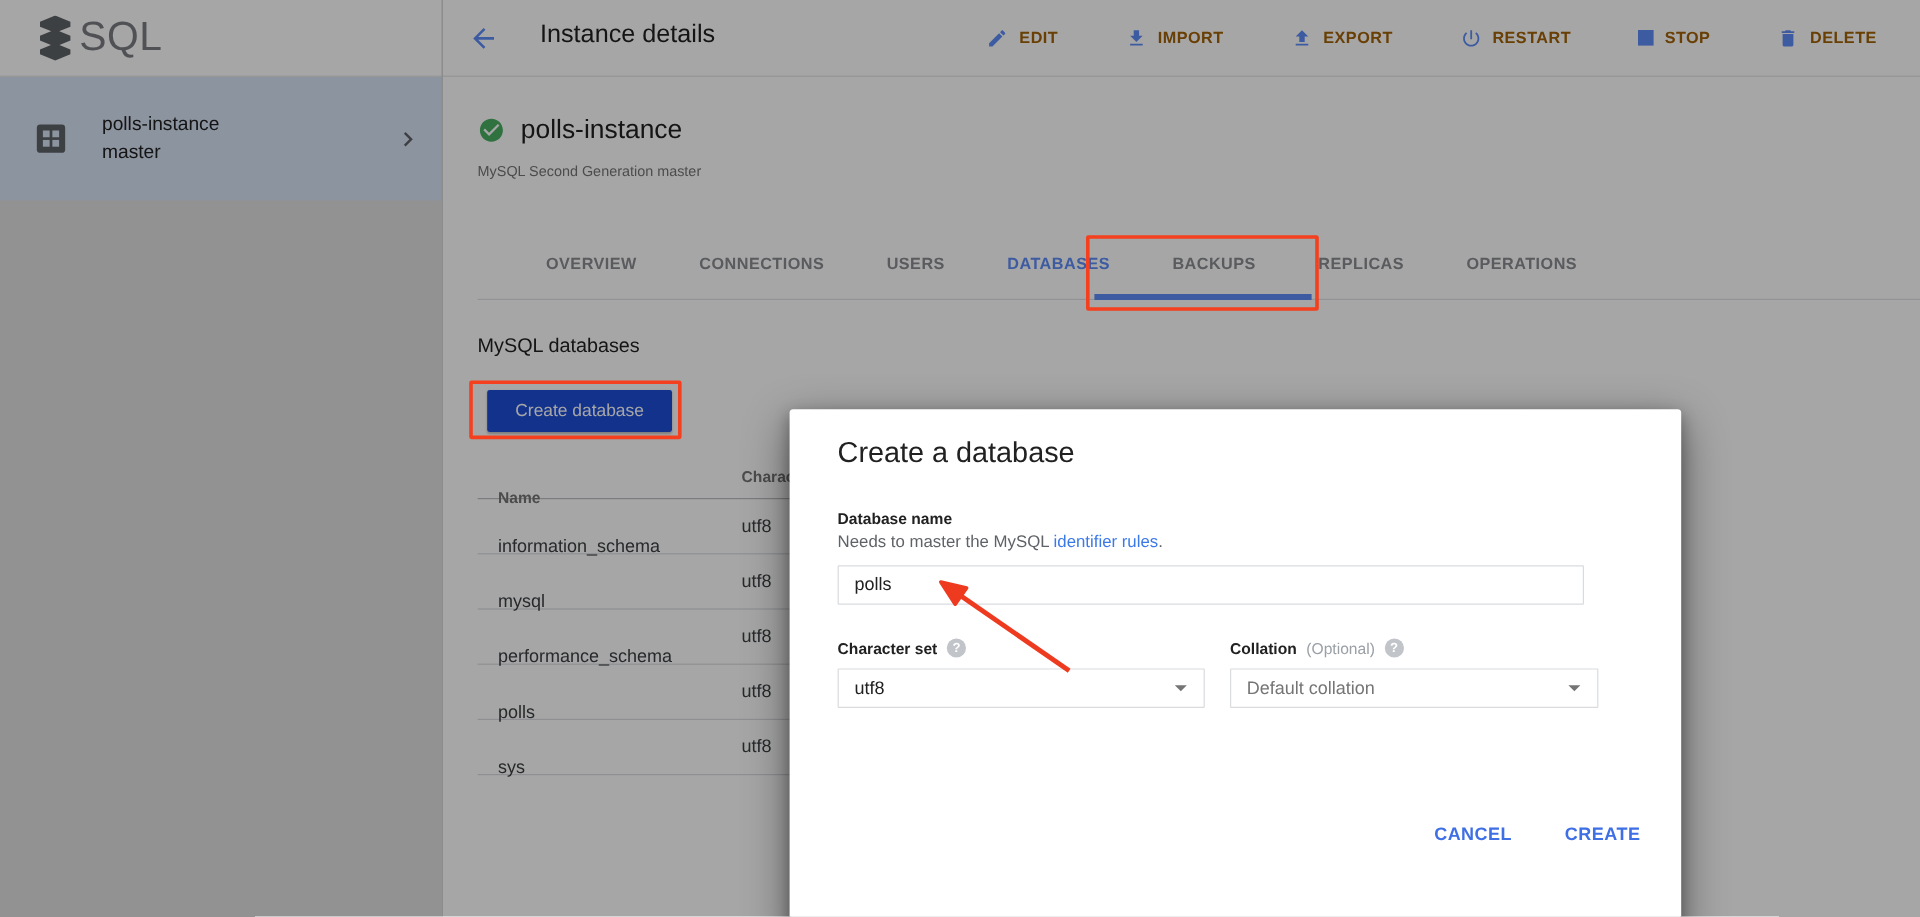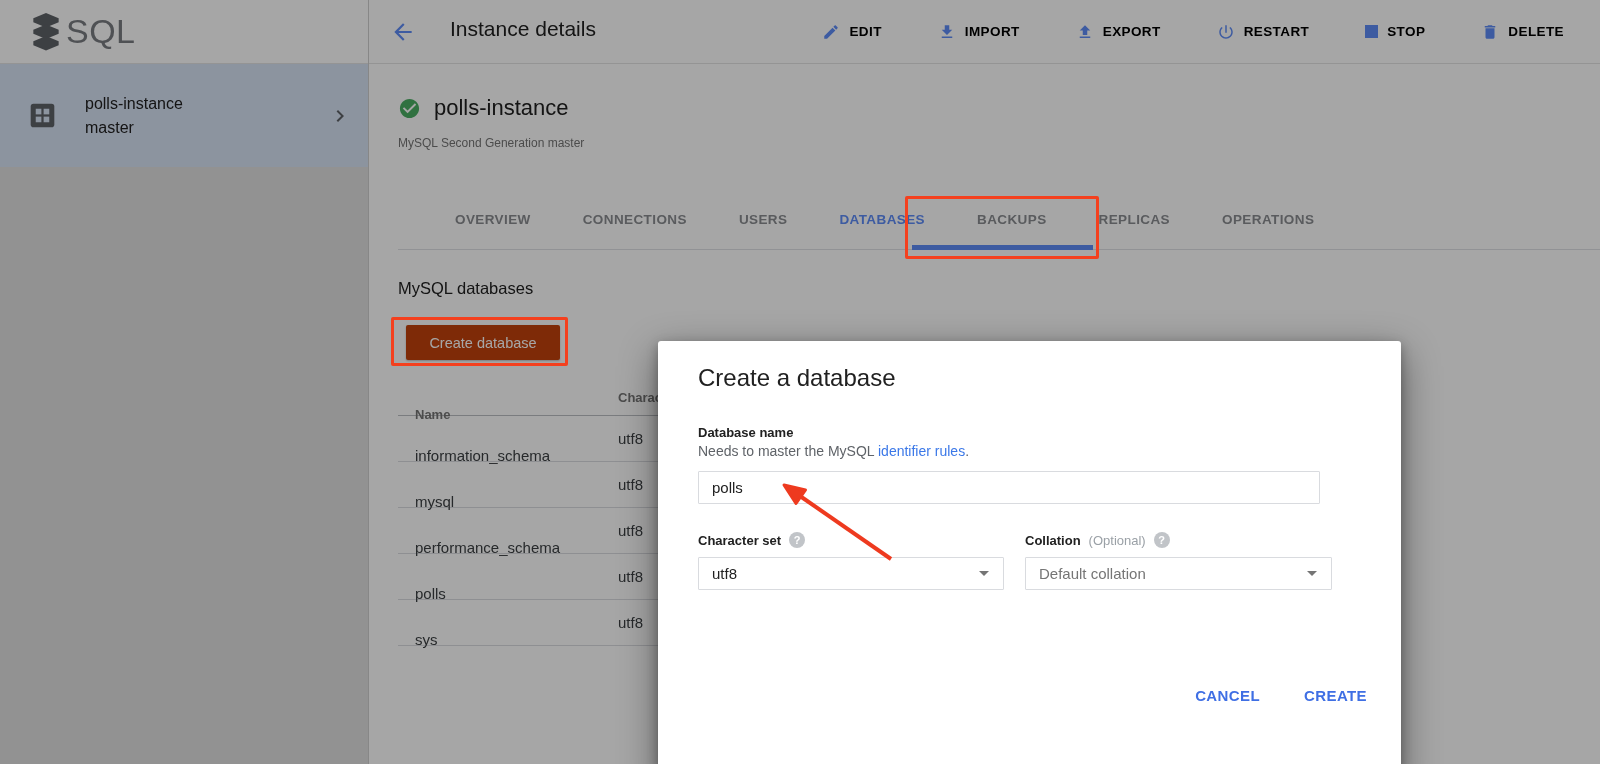--- a/index.html
+++ b/index.html
@@ -8,21 +8,21 @@
 
   
   .appbar{position:absolute;left:0;top:0;width:1600px;height:63px;background:#fff;
           border-bottom:1px solid #e4e4e4;z-index:2;}
   .appbar-left{position:absolute;left:0;top:0;width:368px;height:63px;display:flex;align-items:center;}
   .logo{margin-left:26px;width:40px;height:38px;}
   .product-name{font-size:34px;color:#7a7d82;letter-spacing:.5px;}
   .back-btn{position:absolute;left:390px;top:19px;width:26px;height:26px;cursor:pointer;}
   .page-title{position:absolute;left:450px;top:17px;font-size:21px;color:#212121;}
   .appbar-actions{position:absolute;right:36px;top:0;height:63px;display:flex;align-items:center;gap:56px;}
-  .action-btn{display:flex;align-items:center;gap:9px;color:#000000;font-size:13.5px;
+  .action-btn{display:flex;align-items:center;gap:9px;color:#a16207;font-size:13.5px;
               font-weight:bold;letter-spacing:.4px;cursor:pointer;}
   .action-btn svg{width:18px;height:18px;fill:#5f8df8;}
   .stop-square{width:13px;height:13px;background:#5f8df8;}
 
   
   .sidebar{position:absolute;left:0;top:64px;width:368px;height:700px;background:#e0e0e0;}
   .vdivider{position:absolute;left:368px;top:0;width:1px;height:764px;background:#cfcfcf;z-index:3;}
   .instance-item{position:absolute;left:0;top:0;width:368px;height:103px;background:#d8e3f5;
                  display:flex;align-items:center;cursor:pointer;}
   .grid-icon{margin-left:29px;width:27px;height:27px;flex:0 0 auto;}
@@ -36,21 +36,21 @@
   .instance-name{font-size:22px;color:#212121;}
   .instance-subtitle{position:absolute;left:29px;top:72px;font-size:12px;color:#757575;}
 
   .tabs{position:absolute;left:86px;top:126px;display:flex;gap:52px;height:59px;align-items:center;}
   .tab{font-size:13.5px;font-weight:bold;letter-spacing:.4px;color:#8a8d91;cursor:pointer;white-space:nowrap;}
   .tab.active{color:#5f8df8;}
   .tabs-rule{position:absolute;left:29px;top:185px;width:1202px;height:1px;background:#dfe1e5;}
   .tab-underline{position:absolute;left:543px;top:181px;width:181px;height:5px;background:#5f8df8;}
 
   .section-heading{position:absolute;left:29px;top:215px;font-size:16.5px;color:#212121;}
-  .create-db-btn{position:absolute;left:37px;top:261px;width:154px;height:35px;background:#c2410c;
+  .create-db-btn{position:absolute;left:37px;top:261px;width:154px;height:35px;background:#1d4ed8;
                  color:#fff;font-size:14.5px;border:none;border-radius:2px;cursor:pointer;
                  font-family:"Liberation Sans",sans-serif;box-shadow:0 1px 2px rgba(0,0,0,.25);}
 
   .db-table{position:absolute;left:29px;top:316px;width:742px;}
   .db-table .thead{display:flex;height:35px;align-items:center;border-bottom:1px solid #bcbfc3;
                    font-size:13px;font-weight:bold;color:#757575;}
   .db-table .row{display:flex;height:45px;align-items:center;border-bottom:1px solid #dadce0;
                  font-size:15px;color:#3c4043;cursor:pointer;}
   .col-name{width:203px;padding-left:17px;white-space:nowrap;margin-top:34px;}
   .col-charset{padding-left:0;white-space:nowrap;}

